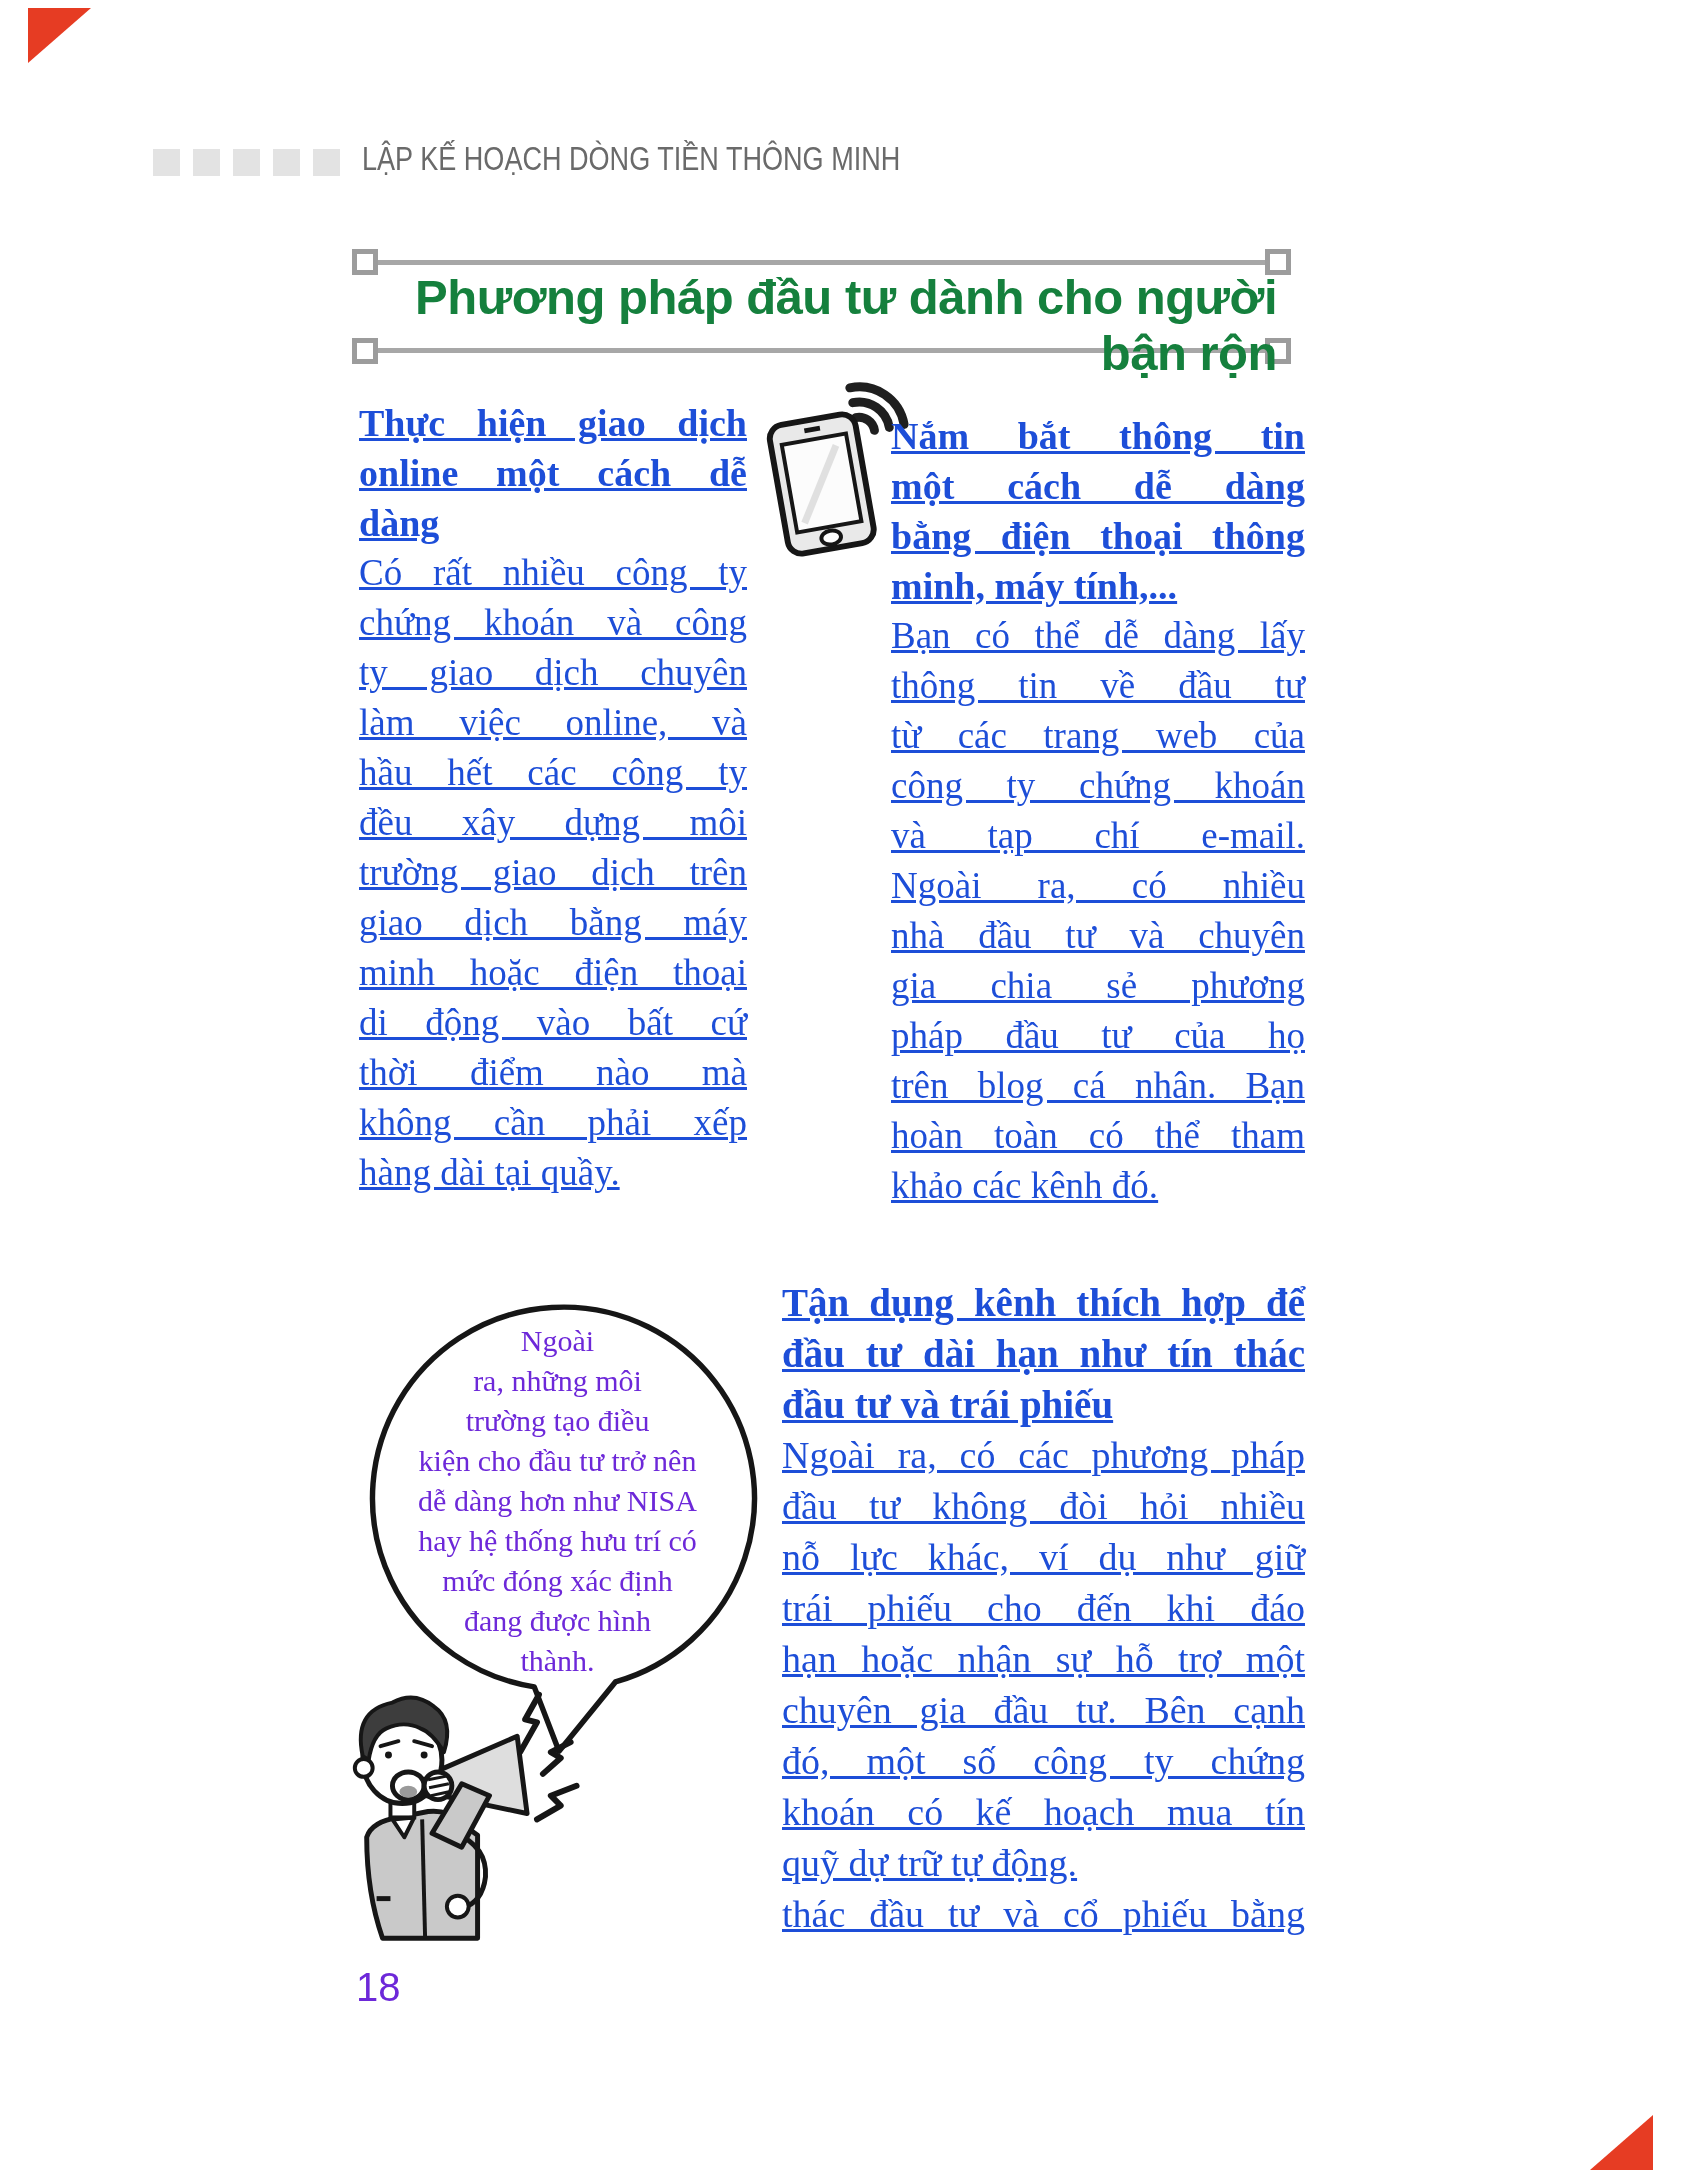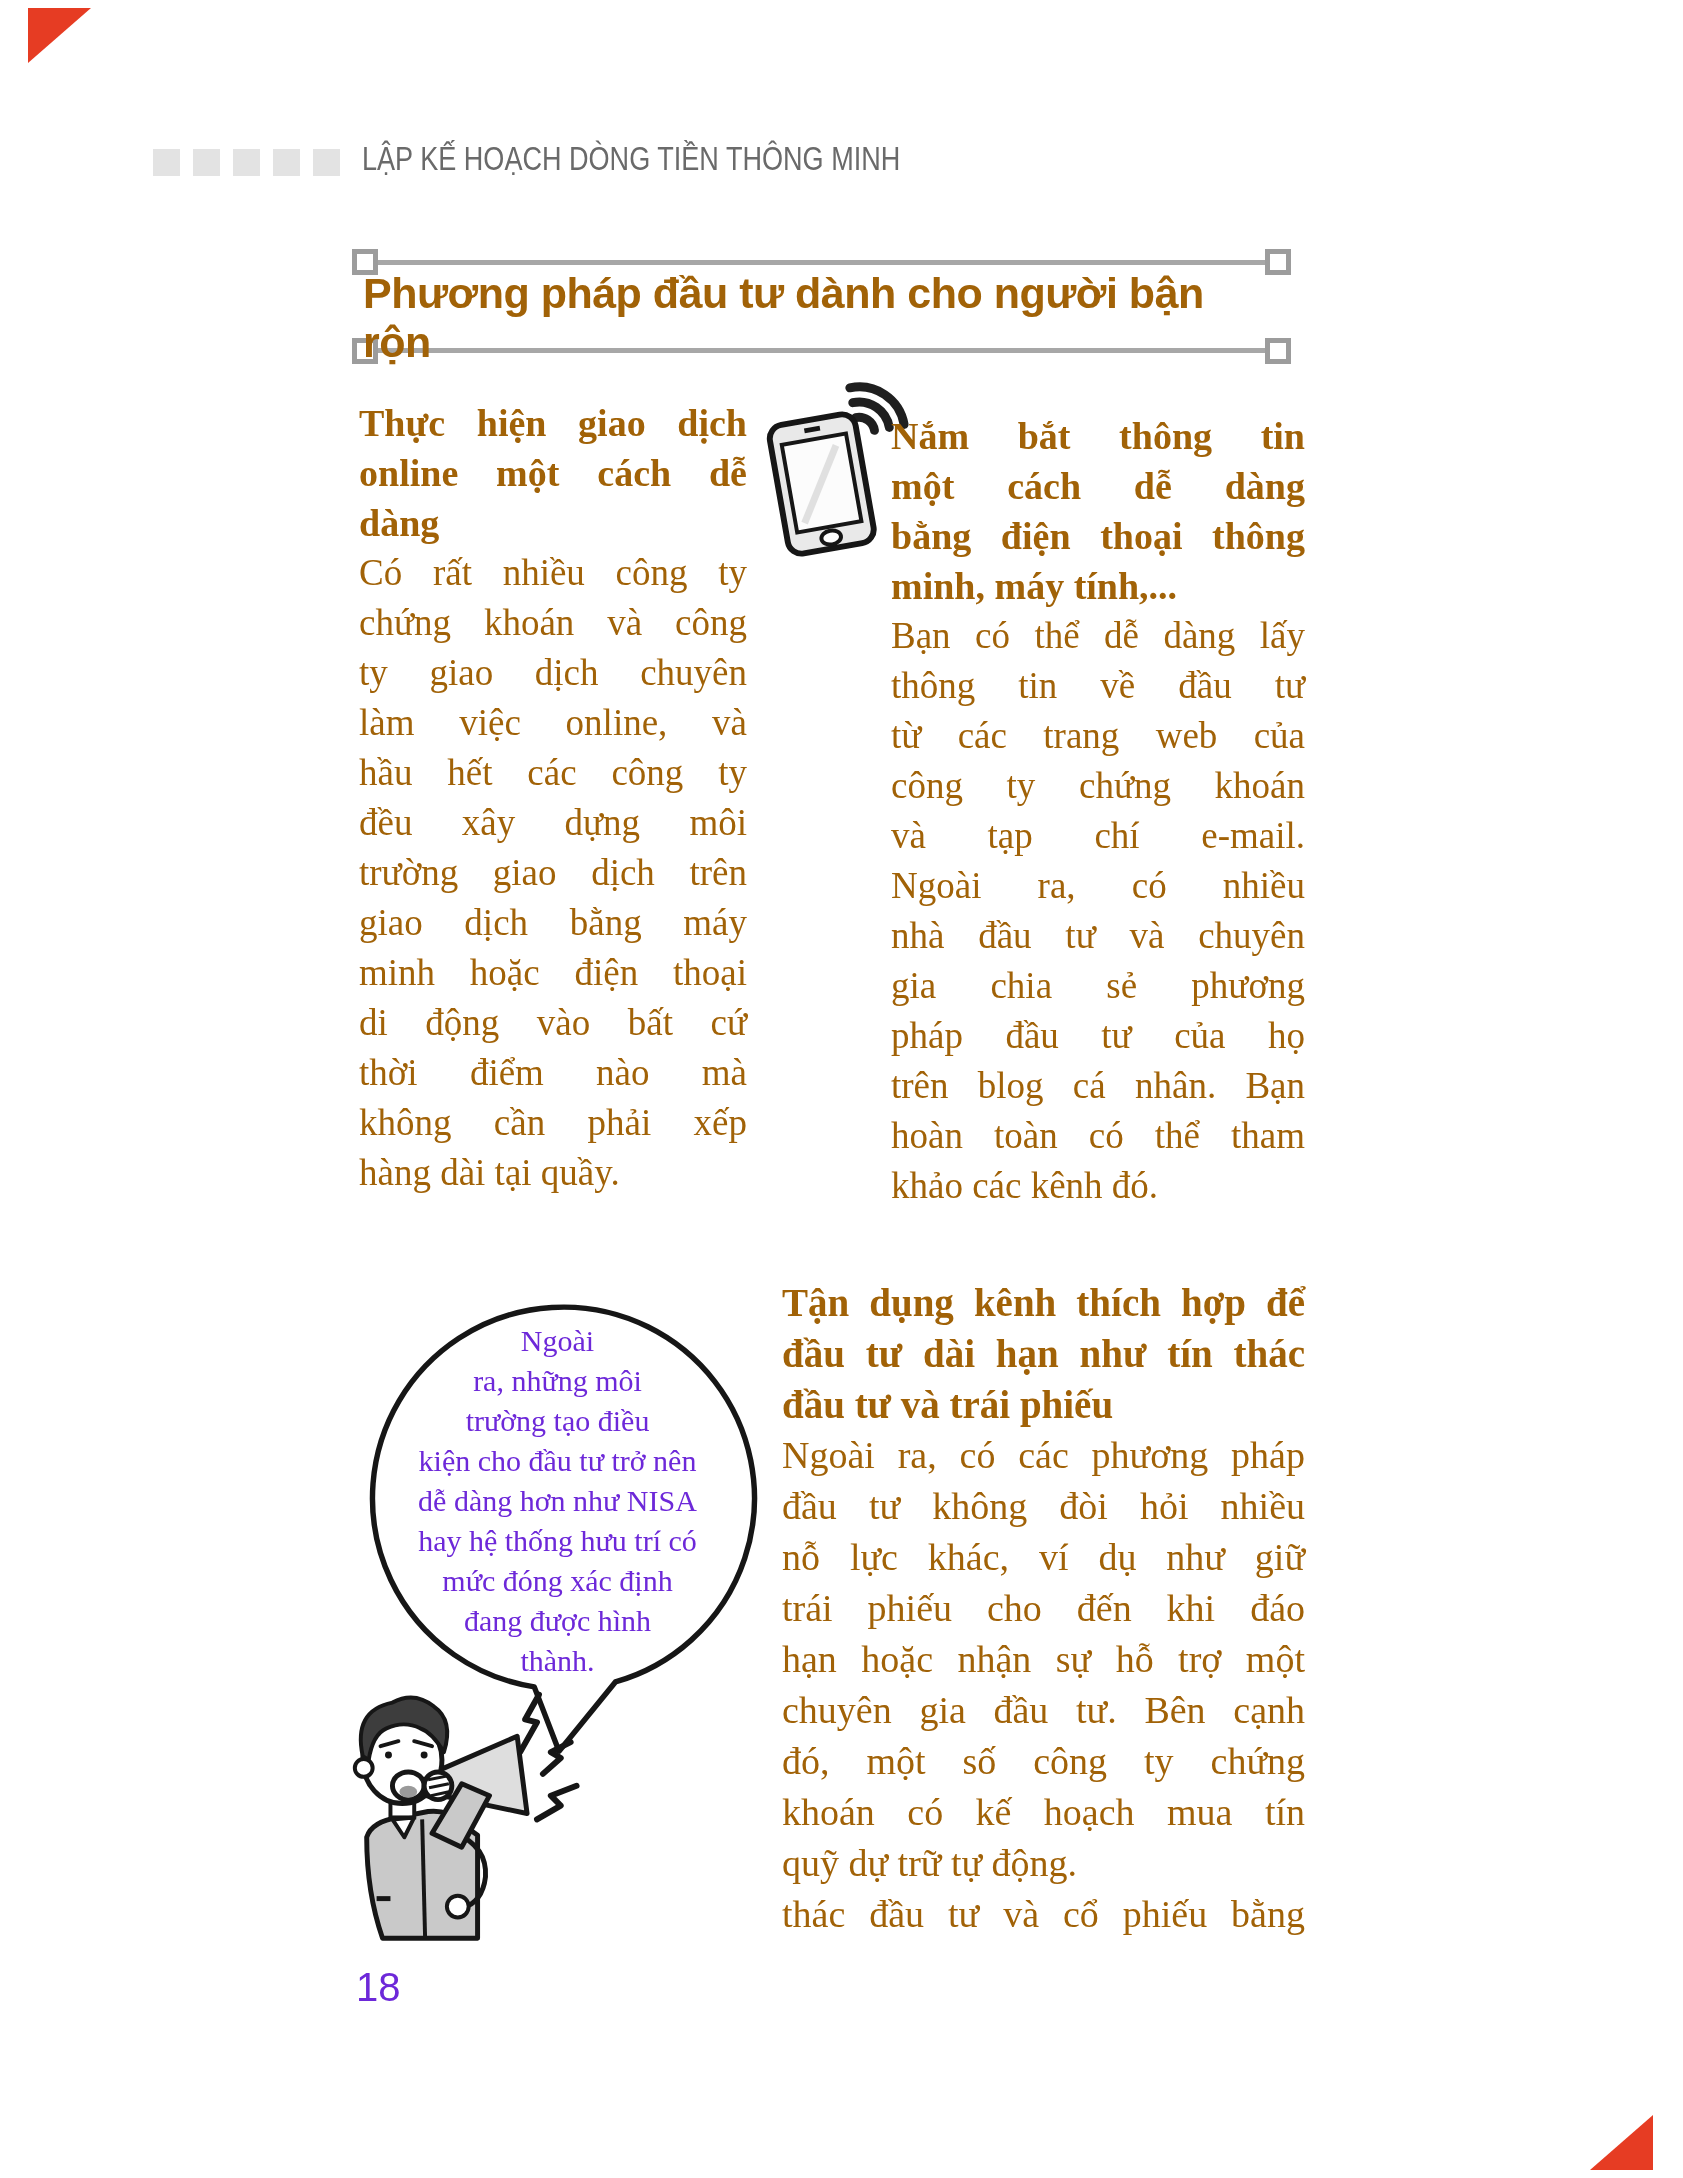--- a/index.html
+++ b/index.html
@@ -14,26 +14,26 @@
   
   .hdr-squares{left:153px;top:149px;display:flex;gap:13px;}
   .hdr-squares .sq{width:27px;height:27px;background:#e3e3e3;}
   .hdr-title{left:362px;top:140px;font-family:"Liberation Sans",sans-serif;font-size:33px;
              color:#6a6a6a;white-space:nowrap;transform:scaleX(0.82);transform-origin:left center;
              letter-spacing:0px;}
 
   
   .rule{height:5px;background:#a7a7a7;}
   .endsq{width:16px;height:16px;background:#ffffff;border:5px solid #9c9c9c;}
-  .section-title{left:363px;top:269px;width:914px;text-align:left;
-                 font-family:"Liberation Sans",sans-serif;font-weight:bold;font-size:43px;
-                 color:#a16207;letter-spacing:-0.5px;}
-
-  
-  .col{font-size:37px;line-height:50px;color:#a16207;}
+  .section-title{left:363px;top:269px;width:914px;text-align:right;
+                 font-family:"Liberation Sans",sans-serif;font-weight:bold;font-size:49px;
+                 color:#15803d;letter-spacing:-0.5px;}
+
+  
+  .col{font-size:37px;line-height:50px;color:#1d4ed8;text-decoration:underline;}
   .col .jline{text-align:justify;text-align-last:justify;}
   .col .jline.last{text-align-last:left;}
   .heading-block{font-weight:bold;font-size:38px;}
   .col2b{font-size:38px;line-height:51px;}
   .col2b .hb{font-size:39px;}
 
   
   .bubble-text{left:389px;top:1321px;width:337px;text-align:center;font-size:30px;
                line-height:40px;color:#6d28d9;}
 

